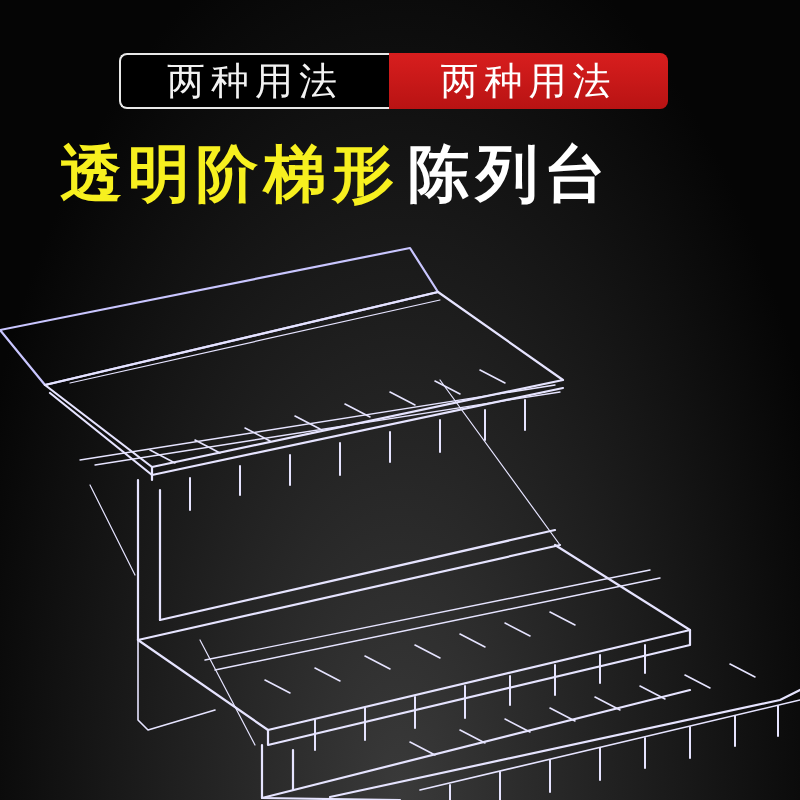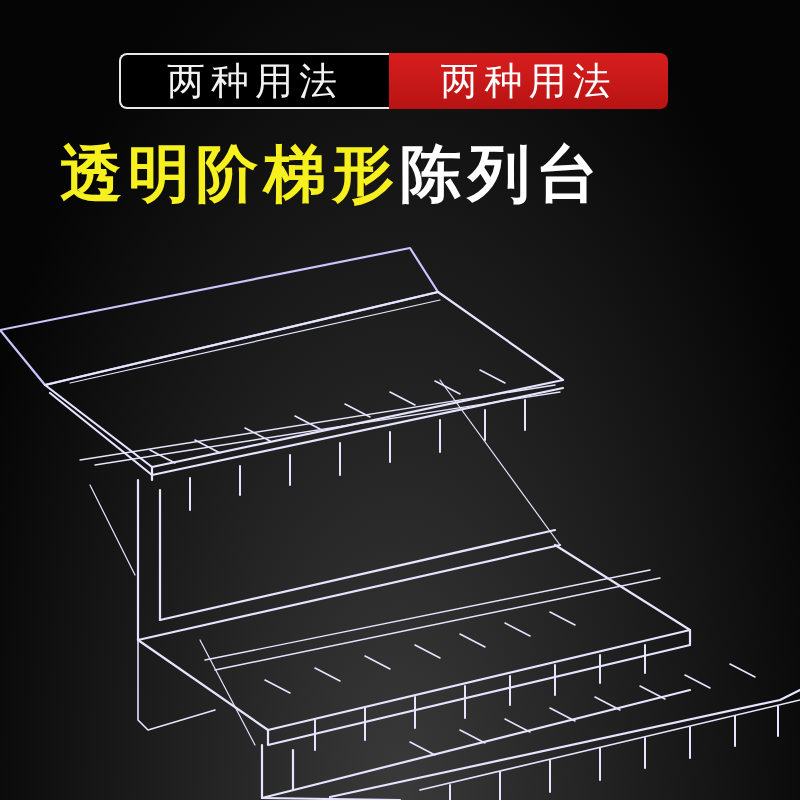--- a/index.html
+++ b/index.html
@@ -22,21 +22,21 @@
     .badge-right {
       flex: 1; height: 56px; background: linear-gradient(#d81e1e, #b81313);
       border-radius: 0 8px 8px 0; display: flex; align-items: center; justify-content: center;
       color: #ffffff; font-size: 38px; letter-spacing: 6px;
     }
     .headline {
       position: absolute; left: 60px; top: 136px; width: 690px; height: 76px;
       display: flex; align-items: center; font-weight: bold; font-size: 62px; letter-spacing: 6px;
     }
     .headline .yellow { color: #f7f01f; }
-    .headline .white { color: #ffffff; margin-left: 0; }
+    .headline .white { color: #ffffff; margin-left: 8px; }
     svg.stand { position: absolute; left: 0; top: 240px; }
   </style>
 </head>
 <body>
 
 <div class="badge">
   <div class="badge-left">两种用法</div>
   <div class="badge-right">两种用法</div>
 </div>
 

